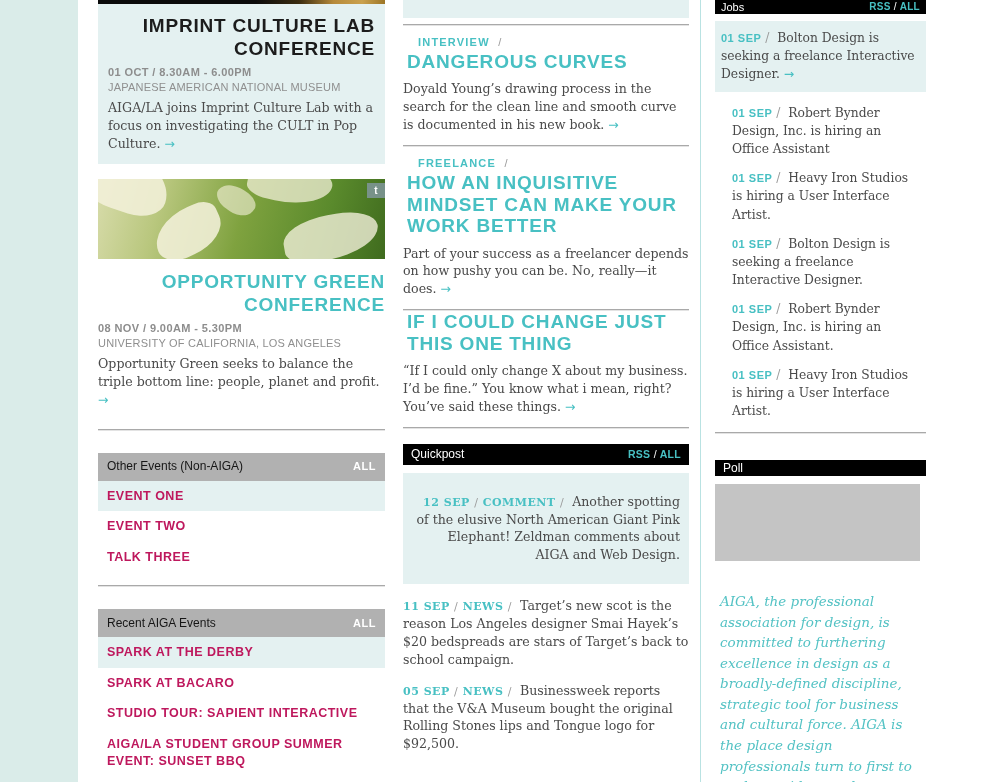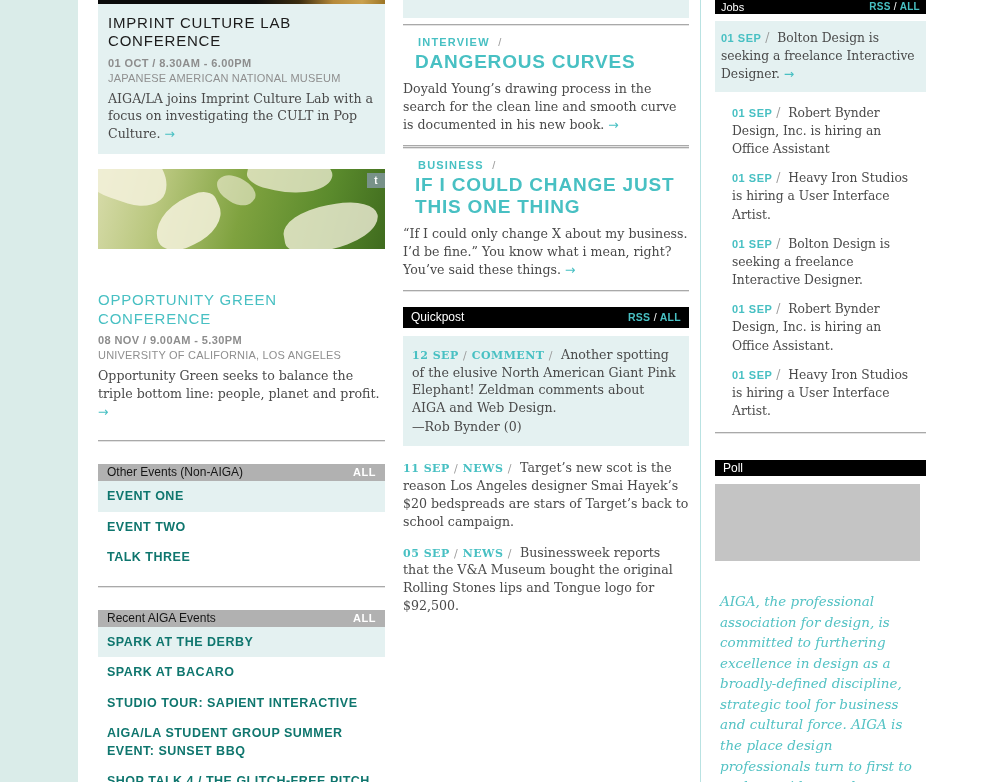--- a/index.html
+++ b/index.html
@@ -13,69 +13,69 @@
   .col-left  { position:absolute; left:98px;  top:0; width:287px; }
   .col-mid   { position:absolute; left:403px; top:0; width:286px; }
   .col-right { position:absolute; left:715px; top:0; width:211px; }
 
   
   .serif { font-family:"DejaVu Serif", serif; font-size:12.6px; line-height:1.42; color:#4a4a4a; }
   .arrow { color:#48c0c3; font-family:"DejaVu Sans", sans-serif; }
   .rule { height:1px; border-top:1px solid #a9a9a9; border-bottom:1px solid #e3e3e3; }
 
   .gray-bar { display:flex; justify-content:space-between; align-items:center;
-    background:#b1b1b1; padding:1px 9px 2px; height:17px;
+    background:#b1b1b1; padding:1px 9px 2px; height:28px;
     font-size:12px; color:#161616; }
   .gray-bar .all { font-weight:bold; font-size:11px; color:#fff; letter-spacing:.5px; }
 
   .black-bar { display:flex; justify-content:space-between; align-items:center;
     background:#000; padding:1px 8px 2px; height:21px; font-size:12px; color:#fff; }
   .black-bar .links { font-weight:bold; font-size:10.5px; letter-spacing:.3px; }
   .teal { color:#48c0c3; }
   .wsep { color:#fff; font-weight:normal; }
   .gsep { color:#9a9a9a; font-weight:normal; }
 
   
   .topbar { height:4px; background:linear-gradient(to right,#0b0b0b 0%,#0b0b0b 55%,#3a2c10 70%,#b68a3a 82%,#caa14e 92%,#9c7526 100%); }
   .event-card { background:#e4f1f1; padding:7px 10px 11px; }
-  .event-title { font-weight:normal; font-size:15px; line-height:1.22; letter-spacing:.8px; color:#1c1c1c; margin:3px 0 6px; }
+  .event-title { font-weight:bold; font-size:19px; line-height:1.22; letter-spacing:.8px; color:#1c1c1c; margin:3px 0 6px;text-align:right; }
   .event-title.tealt { color:#48c0c3; }
   .meta-line { font-weight:bold; font-size:11px; color:#8d8d8d; letter-spacing:.4px; margin:2px 0 3px; }
   .venue { font-size:11px; color:#8f8f8f; letter-spacing:.2px; margin:2px 0 6px; }
 
   .photo { position:relative; height:80px; margin:15px 0 0; overflow:hidden;
     background:linear-gradient(105deg,#d8dcab 0%,#b9c77e 22%,#7fa23f 50%,#5a8a2c 78%,#3f6b1e 100%); }
   .leaf { position:absolute; background:rgba(243,240,218,.88); }
   .leaf1 { width:90px; height:60px; left:-18px; top:-28px; border-radius:20% 80% 45% 55%; transform:rotate(18deg); }
   .leaf2 { width:70px; height:46px; left:55px; top:30px; border-radius:70% 30% 60% 40%; transform:rotate(-24deg); }
   .leaf3 { width:84px; height:40px; left:150px; top:-16px; border-radius:60% 40% 70% 30%; transform:rotate(12deg); opacity:.85; }
   .leaf4 { width:96px; height:44px; left:185px; top:36px; border-radius:55% 45% 65% 35%; transform:rotate(-10deg); opacity:.9; }
   .leaf5 { width:40px; height:26px; left:118px; top:8px; border-radius:65% 35% 60% 40%; transform:rotate(40deg); opacity:.7; }
   .phototag { position:absolute; right:0; top:4px; width:18px; height:15px; background:rgba(128,150,155,.85);
     color:#fff; font-weight:bold; font-size:10px; line-height:15px; text-align:center; }
 
-  .event-plain { padding:8px 0 0;margin-top:31px; }
-
-  .list-row { font-weight:bold; font-size:12.5px; line-height:1.4; color:#0f766e; letter-spacing:.5px; padding:7px 9px 6px; }
+  .event-plain { padding:8px 0 0; }
+
+  .list-row { font-weight:bold; font-size:12.5px; line-height:1.4; color:#be185d; letter-spacing:.5px; padding:7px 9px 6px; }
   .hl-row { background:#e4f1f1; }
 
   .m-rule-a { margin-top:20px; }
   .m-bar-a  { margin-top:22px; }
   .m-rule-b { margin-top:13px; }
 
   
   .sliver { height:18px; background:#e4f1f1; margin-bottom:6px; }
   .kicker { font-weight:bold; font-size:11px; color:#48c0c3; letter-spacing:1.2px; margin:10px 15px 3px; }
-  .art-title { font-weight:bold; font-size:19px; line-height:1.13; letter-spacing:.8px; color:#48c0c3; margin:0 12px 8px; }
+  .art-title { font-weight:bold; font-size:19px; line-height:1.13; letter-spacing:.8px; color:#48c0c3; margin:0 4px 8px; }
   .art-body { margin-bottom:11px; }
 
   .qp-bar { margin-top:15px; }
   .post { margin:13px 0; }
   .post .meta { font-weight:bold; font-size:11px; letter-spacing:.5px; color:#48c0c3; }
-  .post.hl-post { background:#e4f1f1; padding:10px 9px; margin:8px 0 0; }
+  .post.hl-post { background:#e4f1f1; padding:20px 9px; margin:8px 0 0;text-align:right; }
   .author { margin-top:1px; }
 
   
   .jobs-bar { height:14px; padding:0 6px 1px; font-size:11px; }
   .jobs-bar .links { font-size:10px; }
   .job { margin:11px 17px; font-family:"DejaVu Serif", serif; font-size:12.3px; line-height:1.48; color:#4a4a4a; }
   .job .date { font-family:"Liberation Sans", sans-serif; font-weight:bold; font-size:11px; letter-spacing:.5px; color:#48c0c3; }
   .job.hl-job { background:#e4f1f1; padding:8px 6px; margin:7px 0 12px; }
   .jobs-rule { margin-top:12px; }
   .poll-bar { margin-top:26px; height:16px; }
@@ -144,37 +144,40 @@
     <div class="sliver"></div>
     <div class="rule"></div>
 
     <div class="article">
       <div class="kicker"><span>INTERVIEW</span>&nbsp; <span class="gsep">/</span></div>
       <div class="art-title">DANGEROUS CURVES</div>
       <div class="serif art-body"><span>Doyald Young’s drawing process in the search for the clean line and smooth curve is documented in his new book.</span> <span class="arrow">→</span></div>
     </div>
     <div class="rule"></div>
 
-    <div class="rule"></div>
-
     <div class="article">
-      <div class="kicker"><span>BUSINESS</span>&nbsp; <span class="gsep">/</span></div>
+      <div class="kicker"><span>FREELANCE</span>&nbsp; <span class="gsep">/</span></div>
+      <div class="art-title">HOW AN INQUISITIVE MINDSET CAN MAKE YOUR WORK BETTER</div>
+      <div class="serif art-body"><span>Part of your success as a freelancer depends on how pushy you can be. No, really—it does.</span> <span class="arrow">→</span></div>
+    </div>
+    <div class="rule"></div>
+
+    <div class="article">
       <div class="art-title">IF I COULD CHANGE JUST THIS ONE THING</div>
       <div class="serif art-body"><span>“If I could only change X about my business. I’d be fine.” You know what i mean, right? You’ve said these things.</span> <span class="arrow">→</span></div>
     </div>
     <div class="rule"></div>
 
     <div class="black-bar qp-bar">
       <span>Quickpost</span>
       <span class="links"><span class="teal">RSS</span> <span class="wsep">/</span> <span class="teal">ALL</span></span>
     </div>
 
     <div class="post hl-post">
       <div class="serif"><span class="meta"><span>12 SEP</span> <span class="gsep">/</span> <span>COMMENT</span> <span class="gsep">/</span></span>&nbsp; <span>Another spotting of the elusive North American Giant Pink Elephant! Zeldman comments about AIGA and Web Design.</span></div>
-      <div class="serif author">—Rob Bynder (0)</div>
     </div>
 
     <div class="post">
       <div class="serif"><span class="meta"><span>11 SEP</span> <span class="gsep">/</span> <span>NEWS</span> <span class="gsep">/</span></span>&nbsp; <span>Target’s new scot is the reason Los Angeles designer Smai Hayek’s $20 bedspreads are stars of Target’s back to school campaign.</span></div>
     </div>
 
     <div class="post">
       <div class="serif"><span class="meta"><span>05 SEP</span> <span class="gsep">/</span> <span>NEWS</span> <span class="gsep">/</span></span>&nbsp; <span>Businessweek reports that the V&amp;A Museum bought the original Rolling Stones lips and Tongue logo for $92,500.</span></div>
 
     </div>

